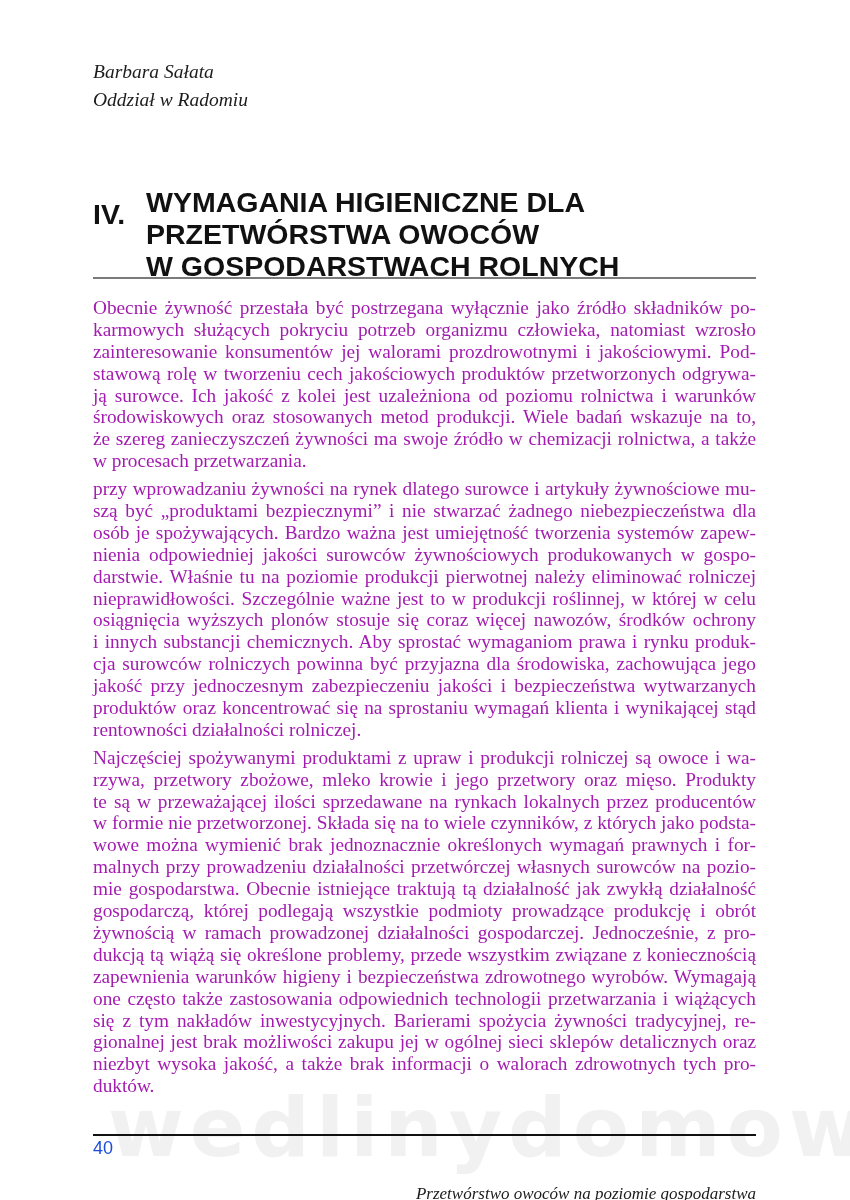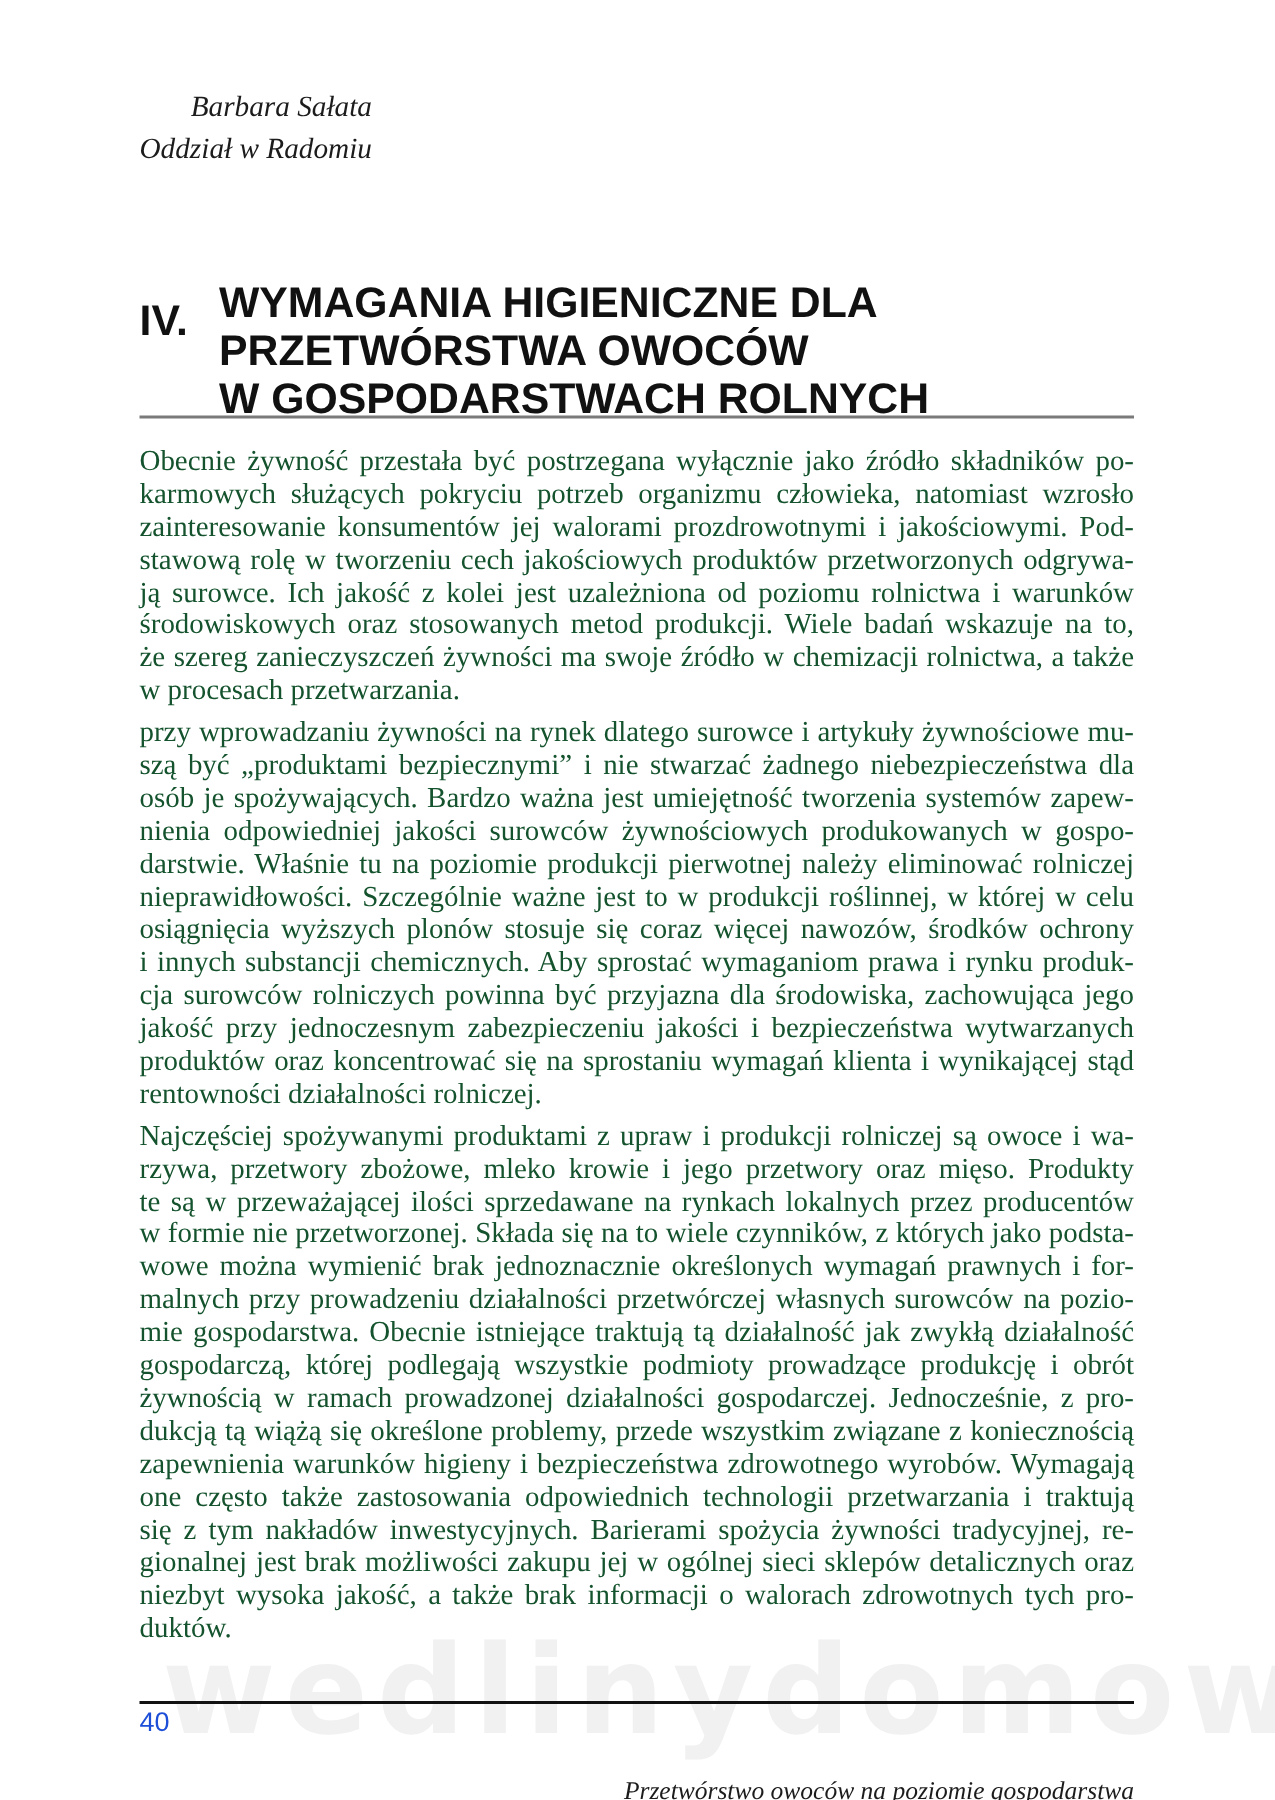--- a/index.html
+++ b/index.html
@@ -1,29 +1,29 @@
 <!DOCTYPE html>
 <html><head>
   <meta charset="utf-8">
   <style>
     html, body { margin: 0; padding: 0; background: #ffffff; }
     body { width: 850px; height: 1200px; position: relative; overflow: hidden; }
     .page { position: absolute; left: 0; top: 0; width: 850px; height: 1200px; background: #ffffff; color: #1a1a1a; }
 
     .author-block { position: absolute; left: 93px; top: 58px; font-family: "Liberation Serif", serif; font-style: italic; font-size: 19.5px; line-height: 28px; color: #1c1c1c; }
-    .author-block div { white-space: nowrap; text-align: right; }
+    .author-block div { white-space: nowrap; }
 
     .chapter-heading { position: absolute; left: 93px; top: 174px; font-family: "Liberation Sans", sans-serif; font-weight: bold; font-size: 28.5px; line-height: 32px; color: #111; }
     .chapter-heading .num { position: absolute; left: 0; top: 0; margin-top: 24px; }
     .chapter-heading .title-lines { position: absolute; left: 53px; top: 12px; white-space: nowrap; }
     .chapter-heading .title-lines div { white-space: nowrap; }
 
     .heading-rule { position: absolute; left: 93px; top: 277px; width: 663px; height: 2px; background: #7a7a7a; }
 
-    .body-text { position: absolute; left: 93px; top: 297px; width: 663px; font-family: "Liberation Serif", serif; font-size: 19.3px; line-height: 21.9px; color: #14532d; text-align: justify; }
+    .body-text { position: absolute; left: 93px; top: 297px; width: 663px; font-family: "Liberation Serif", serif; font-size: 19.3px; line-height: 21.9px; color: #a21caf; text-align: justify; }
     .body-text p { margin: 0 0 6px 0; }
     .body-text .line { display: block; text-align: justify; text-align-last: justify; white-space: nowrap; height: 21.9px; overflow: visible; }
     .body-text .line.last { text-align-last: left; }
 
     .watermark { position: absolute; left: 108px; top: 1080px; font-family: "DejaVu Sans", sans-serif; font-weight: bold; font-size: 82px; letter-spacing: 6px; color: #f1f1f1; white-space: nowrap; z-index: 0; }
 
     .footer-rule { position: absolute; left: 93px; top: 1134px; width: 663px; height: 2px; background: #111; z-index: 2; }
     .page-number { position: absolute; left: 93px; top: 1138px; font-family: Liberation Sans, sans-serif; font-size: 18px; color: #1d4ed8; z-index: 2; }
     .running-footer { position: absolute; right: 94px; top: 1138px; font-family: "Liberation Serif", serif; font-style: italic; font-size: 17px; color: #1c1c1c; z-index: 2; white-space: nowrap; margin-top: 46px; }
     .content-layer { position: relative; z-index: 1; }
@@ -81,21 +81,21 @@
         <span class="line">rzywa, przetwory zbożowe, mleko krowie i jego przetwory oraz mięso. Produkty</span>
         <span class="line">te są w przeważającej ilości sprzedawane na rynkach lokalnych przez producentów</span>
         <span class="line">w formie nie przetworzonej. Składa się na to wiele czynników, z których jako podsta-</span>
         <span class="line">wowe można wymienić brak jednoznacznie określonych wymagań prawnych i for-</span>
         <span class="line">malnych przy prowadzeniu  działalności przetwórczej własnych surowców na pozio-</span>
         <span class="line">mie gospodarstwa. Obecnie istniejące traktują tą działalność jak zwykłą działalność</span>
         <span class="line">gospodarczą, której podlegają wszystkie podmioty prowadzące produkcję i obrót</span>
         <span class="line">żywnością w ramach prowadzonej działalności gospodarczej.  Jednocześnie, z pro-</span>
         <span class="line">dukcją tą wiążą się określone problemy, przede wszystkim związane z koniecznością</span>
         <span class="line">zapewnienia warunków higieny i bezpieczeństwa zdrowotnego wyrobów. Wymagają</span>
-        <span class="line">one często także zastosowania odpowiednich technologii przetwarzania i traktują</span>
+        <span class="line">one często także zastosowania odpowiednich technologii przetwarzania i wiążących</span>
         <span class="line">się z tym nakładów inwestycyjnych. Barierami spożycia żywności tradycyjnej, re-</span>
         <span class="line">gionalnej jest brak możliwości zakupu jej w ogólnej sieci sklepów detalicznych oraz</span>
         <span class="line">niezbyt wysoka jakość, a także brak  informacji o walorach  zdrowotnych tych pro-</span>
         <span class="line last">duktów.</span>
       </p>
     </div>
 
   <div class="footer-rule"></div>
   <div class="page-number">40</div>
   <div class="running-footer">Przetwórstwo owoców na poziomie gospodarstwa</div>

